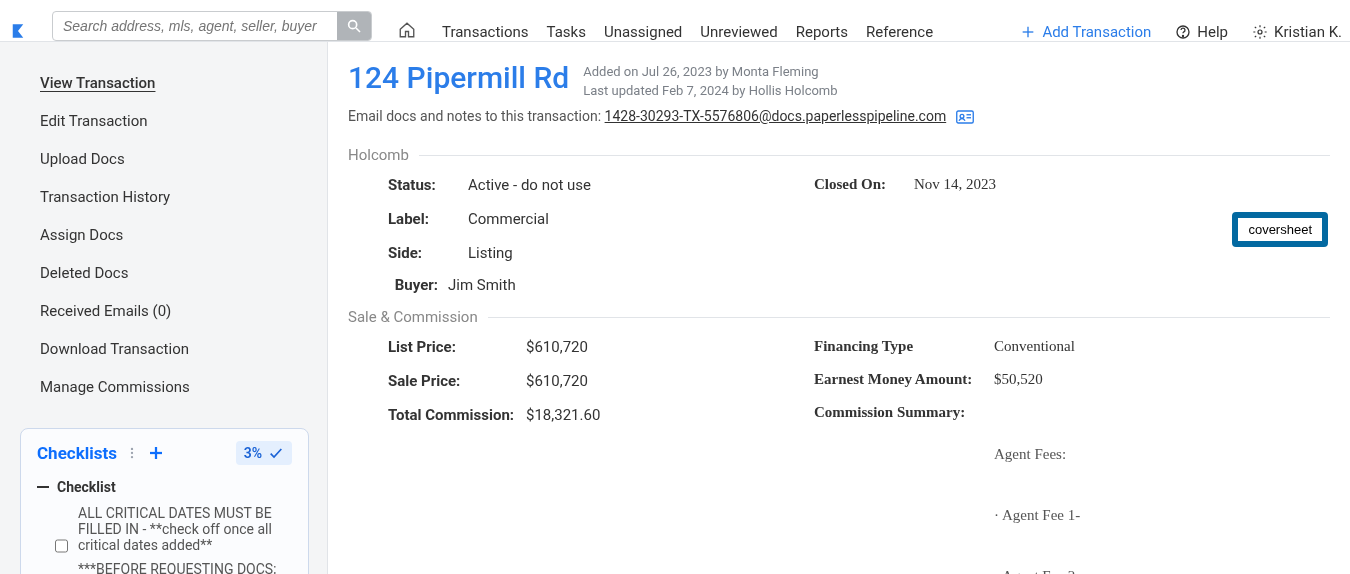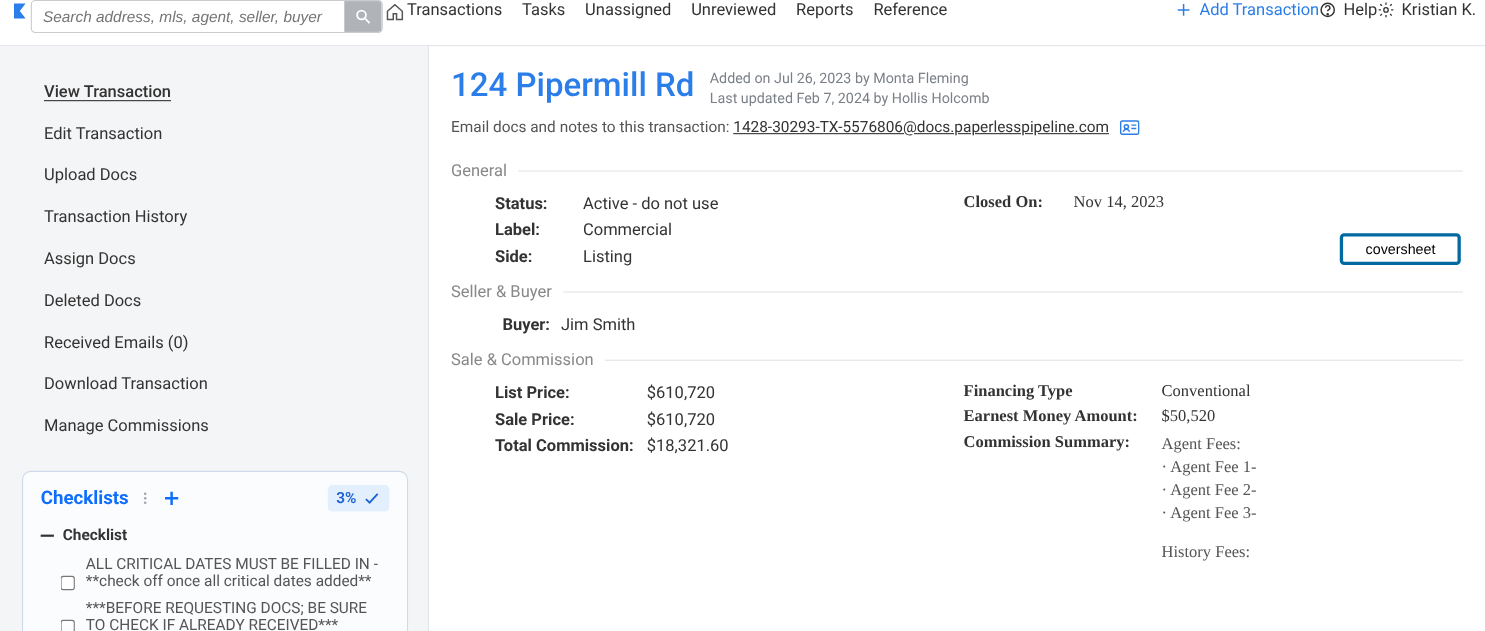--- a/index.html
+++ b/index.html
@@ -7,23 +7,23 @@
       font-family: -apple-system, BlinkMacSystemFont, "Segoe UI", Roboto, Helvetica, Arial, sans-serif;
       font-size: 14px;
       color: #333;
       background: #fff;
       width: 1350px;
       height: 574px;
       overflow: hidden;
     }
     
     .topbar {
-      display: flex; align-items: flex-start;
+      display: flex; align-items: flex-end;
       height: 42px; border-bottom: 1px solid #e1e4e8;
-      padding: 0 8px; gap: 0;
+      padding: 0 8px; gap: 24px;
       font-size: 15px;
     }
     .logo {
       width: 20px; height: 20px; display:flex; align-items:center; justify-content:center;
     }
     .search-wrap {
       display:flex; align-items:center;
       border: 1px solid #c9cccf; border-radius: 4px; overflow:hidden; width: 320px;
       height: 30px;
     }
@@ -47,21 +47,21 @@
     }
     .help, .user {
       display:flex; align-items:center; gap:6px; color:#333; cursor:pointer;
     }
 
     
     .layout {
       display:flex; height: calc(574px - 42px);
     }
     .sidebar {
-      width: 390px; background:#f4f5f6; border-right:1px solid #e1e4e8;
+      width: 328px; background:#f4f5f6; border-right:1px solid #e1e4e8;
       padding: 28px 18px 12px 40px;
       overflow:hidden;
     }
     .sidebar-links { display:flex; flex-direction:column; gap:12px; font-size:15px; }
     .sidebar-links .link { padding: 4px 0; color:#333; cursor:pointer; }
     .sidebar-links .link.active { text-decoration: underline; text-underline-offset: 3px; font-weight:500;}
 
     .checklists-card {
       margin-top: 28px; margin-left:-20px; border:1px solid #cdd9ec; border-radius:8px;
       padding:12px 16px 10px 16px; background:#fbfcfe;
@@ -93,35 +93,35 @@
     .email-line a { color:#333; text-decoration:underline; }
     .vcard { display:inline-flex; vertical-align:middle;}
 
     .section { margin-bottom:14px;}
     .section-head {
       display:flex; align-items:center; gap:10px; color:#888; font-size:15px;
       margin-bottom:12px;
     }
     .section-head .line { flex:1; height:1px; background:#e1e4e8;}
     .fields { display:flex;}
-    .col { display:flex; flex-direction:column; gap:6px; }
+    .col { display:flex; flex-direction:column; gap:16px; }
     .col.left { width:460px; padding-left:40px;}
     .col.right { padding-left: 6px; font-family: Liberation Serif, serif; }
     .row { display:flex; gap:10px; font-size:15px;}
     .k { font-weight:700; min-width:70px; }
     .k.wide { min-width:128px;}
     .k.wider { min-width:170px;}
     .v { color:#333;}
 
     .coversheet-btn {
-      position:absolute; top:170px; right:22px; border:3px solid #0369a1; border-radius:4px;
-      padding:4px 20px; font-size:13px; background:#fff; cursor:pointer;
-    }
-
-    .comm-summary .line-item { color:#555; font-size:15px; padding:2px 0;}
+      position:absolute; top:170px; right:22px; border:6px solid #0369a1; border-radius:4px;
+      padding:4px 10px; font-size:13px; background:#fff; cursor:pointer;
+    }
+
+    .comm-summary .line-item { color:#555; font-size:15px; padding:2px 0;margin-top:40px;}
   </style>
 </head>
 <body>
 
 <div class="topbar">
   <div class="logo">
     <svg width="18" height="18" viewBox="0 0 24 24" fill="none">
         <path d="M5 3 L19 3 L12 12 L19 21 L5 21 Z" fill="#2b7de9"></path>
       </svg>
   </div>
@@ -246,21 +246,21 @@
             <circle cx="8" cy="8" r="2.5"></circle>
             <path d="M4 14c1-2 3-3 4-3s3 1 4 3"></path>
             <line x1="14" y1="6" x2="20" y2="6"></line>
             <line x1="14" y1="10" x2="20" y2="10"></line>
           </svg>
       </span>
     </div>
 
     <div class="section">
       <div class="section-head">
-          <span>General</span>
+          <span>Holcomb</span>
           <span class="line"></span>
         </div>
       <div class="fields">
         <div class="col left">
           <div class="row">
               <span class="k">Status:</span>
               <span class="v">Active - do not use</span>
             </div>
           <div class="row">
               <span class="k">Label:</span>
@@ -274,24 +274,20 @@
         <div class="col right">
           <div class="row">
               <span class="k" style="min-width:90px;">Closed On:</span>
               <span class="v">Nov 14, 2023</span>
             </div>
         </div>
       </div>
     </div>
 
     <div class="section">
-      <div class="section-head">
-          <span>Seller &amp; Buyer</span>
-          <span class="line"></span>
-        </div>
       <div class="fields">
         <div class="col left">
           <div class="row">
               <span class="k" style="text-align:right; min-width:50px;">Buyer:</span>
               <span class="v">Jim Smith</span>
             </div>
         </div>
       </div>
     </div>
 

